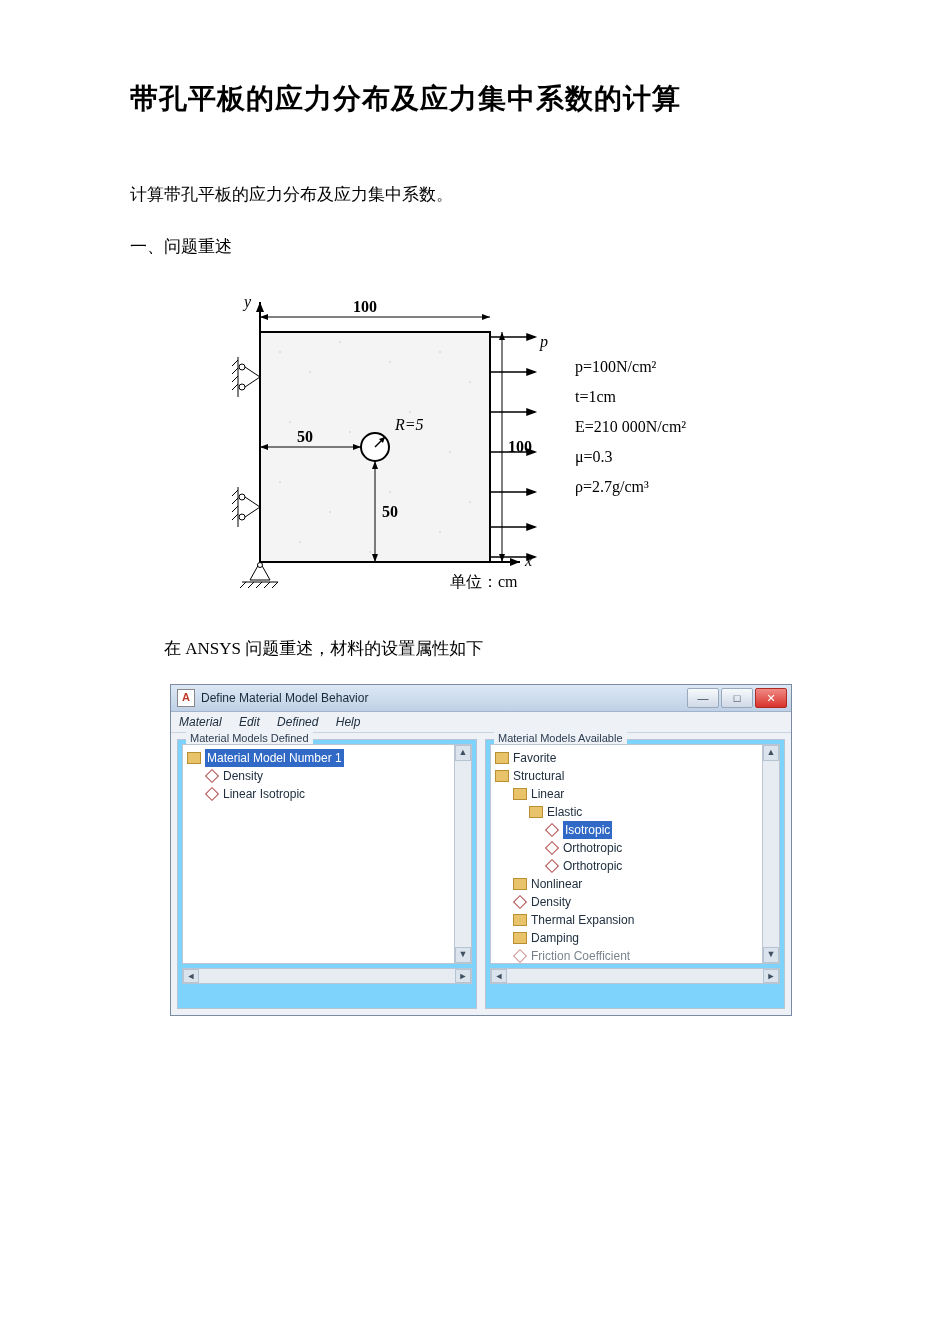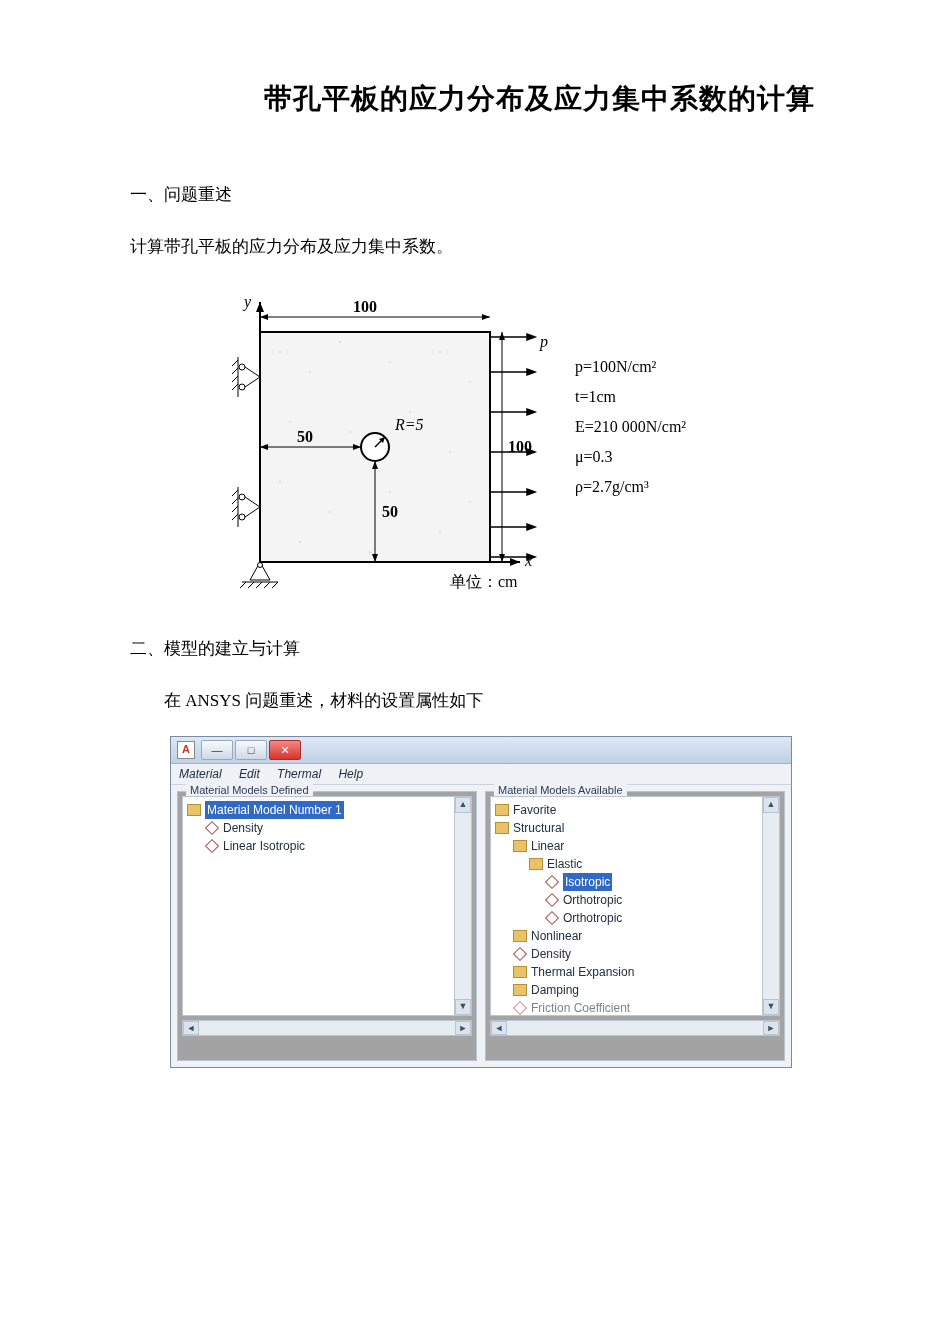--- a/index.html
+++ b/index.html
@@ -11,21 +11,21 @@
   .page {
     width: 945px;
     min-height: 1337px;
     margin: 0 auto;
     padding: 80px 130px 60px 130px;
     box-sizing: border-box;
     color: #000;
     font-size: 17px;
   }
   h1.title {
-    text-align: right;
+    text-align: left;
     font-family: "SimHei", "Microsoft YaHei", sans-serif;
     font-weight: bold;
     font-size: 28px;
     letter-spacing: 1px;
     margin: 0 0 60px 0;
   }
   p.body {
     margin: 0 0 18px 0;
     line-height: 2;
   }
@@ -121,21 +121,21 @@
   }
   .dlg-body {
     display: flex;
     padding: 6px;
     gap: 8px;
     background: #eef2f6;
   }
   .panel {
     flex: 1;
     border: 1px solid #b6c3d2;
-    background: #a3a3a3;
+    background: #7dd3fc;
     position: relative;
     padding: 4px;
     height: 270px;
     box-sizing: border-box;
   }
   .panel-title {
     position: absolute;
     top: -8px;
     left: 8px;
     background: #eef2f6;
@@ -218,22 +218,22 @@
   .ind2 { padding-left: 34px; }
   .ind3 { padding-left: 50px; }
 </style>
 </head>
 <body>
 
 <div class="page">
 
   <h1 class="title">带孔平板的应力分布及应力集中系数的计算</h1>
 
+  <p class="body">计算带孔平板的应力分布及应力集中系数。</p>
   <p class="body">一、问题重述</p>
-  <p class="body">计算带孔平板的应力分布及应力集中系数。</p>
 
   <div class="diagram-wrap">
     <svg class="diagram" width="560" height="320" viewBox="0 0 560 320">
 
       <rect x="70" y="50" width="230" height="230" fill="#f4f4f4" stroke="none"></rect>
 
       <g stroke="none" fill="#bdbdbd">
         <circle cx="90" cy="70" r="0.7"></circle>
           <circle cx="120" cy="90" r="0.7"></circle>
           <circle cx="150" cy="60" r="0.7"></circle>
@@ -340,36 +340,36 @@
       <text class="diag-text-up" x="385" y="90">p=100N/cm²</text>
       <text class="diag-text-up" x="385" y="120">t=1cm</text>
       <text class="diag-text-up" x="385" y="150">E=210 000N/cm²</text>
       <text class="diag-text-up" x="385" y="180">μ=0.3</text>
       <text class="diag-text-up" x="385" y="210">ρ=2.7g/cm³</text>
 
       <text class="diag-cn" x="260" y="305">单位：cm</text>
     </svg>
   </div>
 
-  <p class="body">二、模型的建立与计算</p>
   <p class="body indent">在 ANSYS 问题重述，材料的设置属性如下</p>
 
   <div class="dlg-outer">
     <div class="dlg-title">
       <span class="appicon">A</span>
+      <span class="ttxt">Define Material Model Behavior</span>
       <div class="winbtns">
         <div class="winbtn">—</div>
         <div class="winbtn">□</div>
         <div class="winbtn close">✕</div>
       </div>
     </div>
     <div class="menubar">
       <span>Material</span>
       <span>Edit</span>
-      <span>Thermal</span>
+      <span>Defined</span>
       <span>Help</span>
     </div>
     <div class="dlg-body">
 
       <div class="panel">
         <span class="panel-title">Material Models Defined</span>
         <div class="listbox">
           <div class="listinner">
             <div class="row">
               <span class="ico folder"></span>

